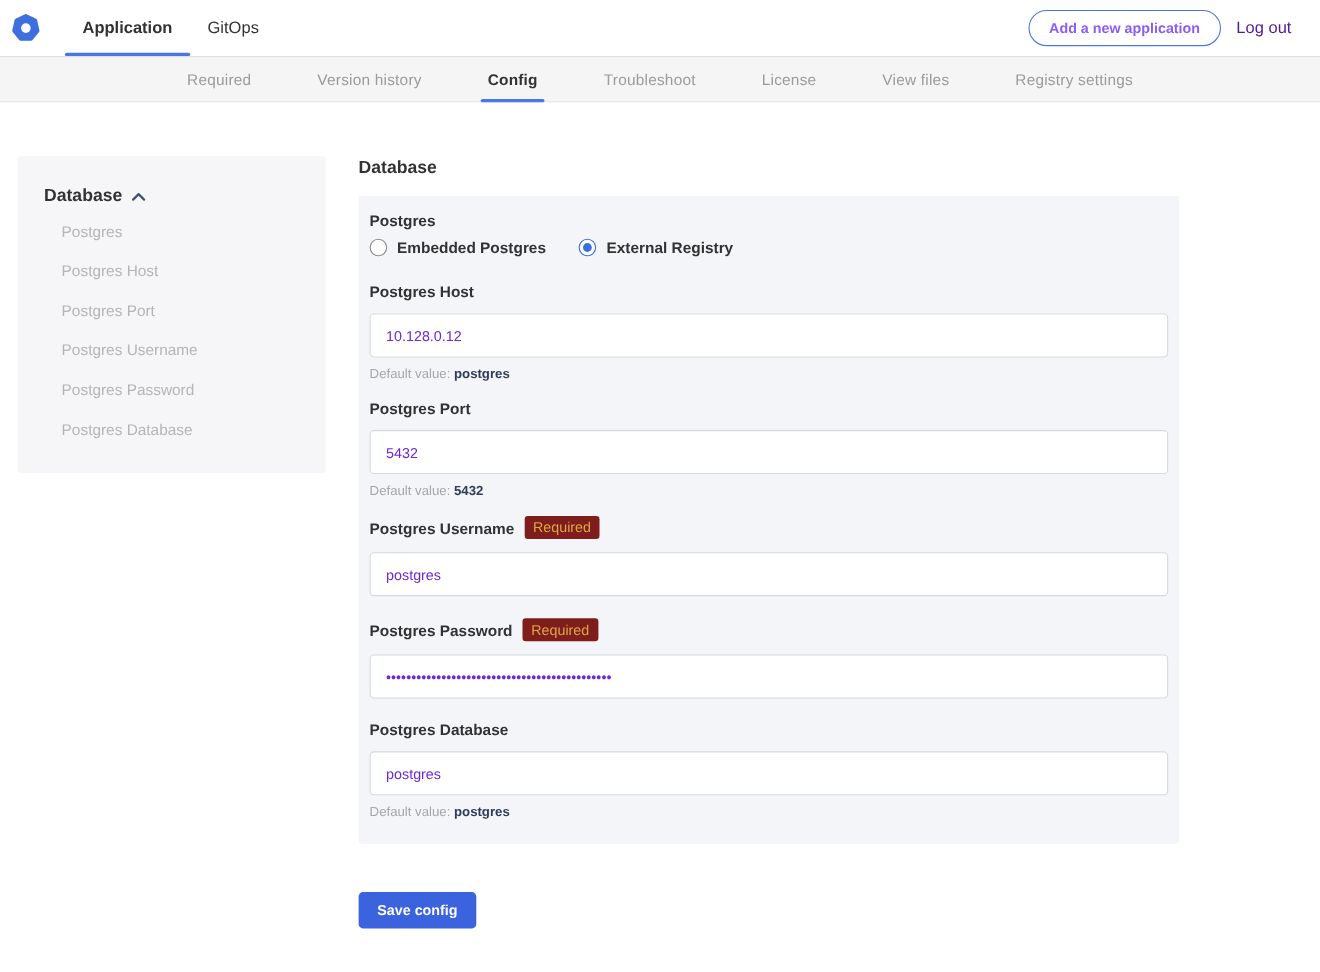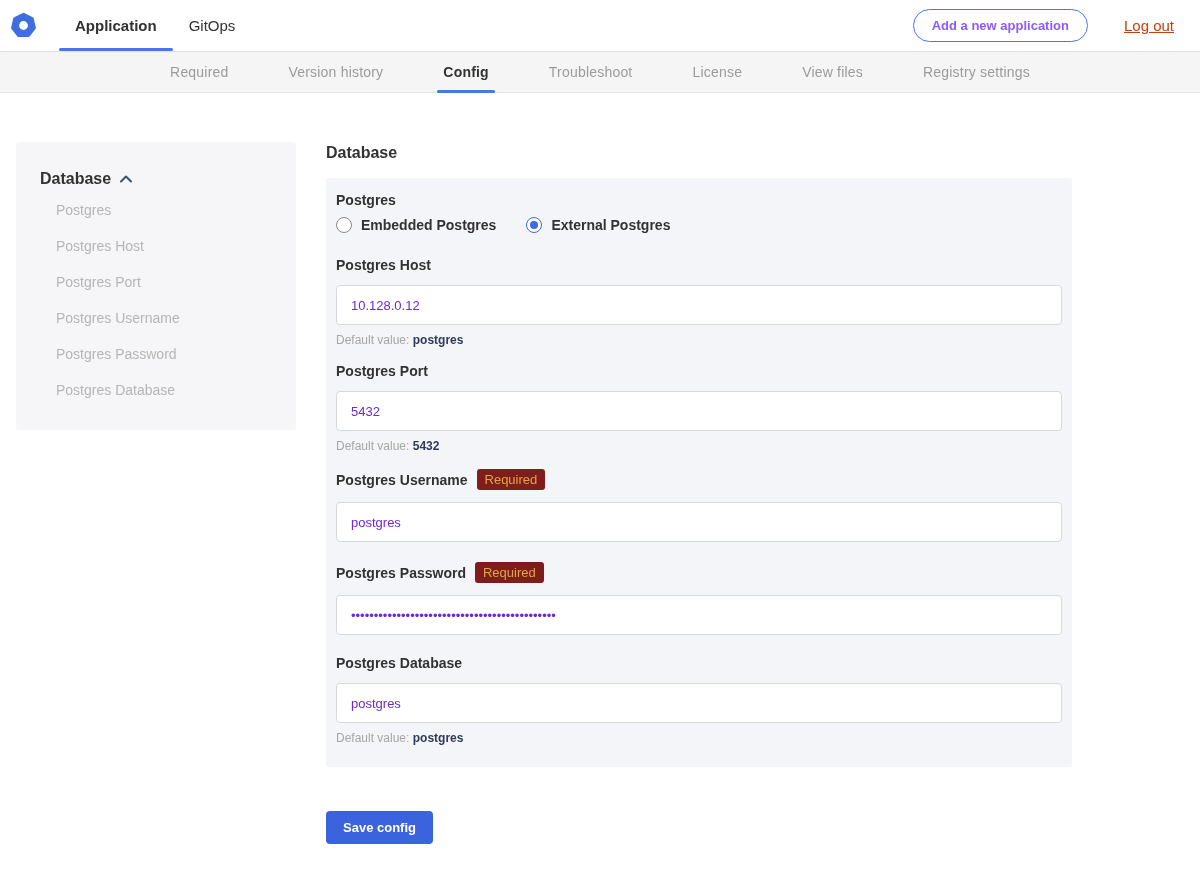--- a/index.html
+++ b/index.html
@@ -12,21 +12,21 @@
   .top-tabs { display:flex; align-items:stretch; margin-left:10px; }
   .top-tab { display:flex; align-items:center; padding:0 16px; font-size:15px;
     font-weight:500; color:#323232; position:relative; cursor:pointer; }
   .top-tab.active { font-weight:700; }
   .top-tab.active::after { content:""; position:absolute; left:0; right:0; bottom:0;
     height:3px; background:#4a77e8; border-radius:2px; }
   .top-right { margin-left:auto; display:flex; align-items:center; padding-right:26px; }
   .pill-btn { border:1.5px solid #4a77e8; color:#8b5cf6; background:#fff;
     font-weight:700; font-size:13px; padding:8px 18px; border-radius:17px; cursor:pointer;
     font-family:"Liberation Sans", sans-serif; }
-  .logout { margin-left:36px; font-size:15px; color:#c2410c; cursor:pointer;text-decoration:underline; }
+  .logout { margin-left:14px; font-size:15px; color:#4c1d95; cursor:pointer; }
 
   
   .subnav { height:42px; background:#f5f5f5; border-top:1px solid #e0e0e0;
     border-bottom:1px solid #e6e6e6; display:flex; justify-content:center; align-items:stretch; }
   .subnav-item { display:flex; align-items:center; padding:0 30px; font-size:14px;
     color:#9b9b9b; position:relative; cursor:pointer; letter-spacing:.2px; }
   .subnav-item.active { color:#323232; font-weight:600; }
   .subnav-item.active::after { content:""; position:absolute; left:24px; right:24px;
     bottom:-1px; height:3px; background:#4a77e8; border-radius:2px; }
 
@@ -131,21 +131,21 @@
 
       <div class="group-label">Postgres</div>
 
       <div class="radio-row">
         <div class="radio-opt">
           <span class="radio-circle"></span>
           <span class="radio-label">Embedded Postgres</span>
         </div>
         <div class="radio-opt checked">
           <span class="radio-circle"></span>
-          <span class="radio-label">External Postgres</span>
+          <span class="radio-label">External Registry</span>
         </div>
       </div>
 
       <div class="field-label-row">
         <span class="field-label">Postgres Host</span>
       </div>
       <div class="input-wrap">
         <input class="text-input" type="text" value="10.128.0.12" style="">
       </div>
       <div class="default-row">

